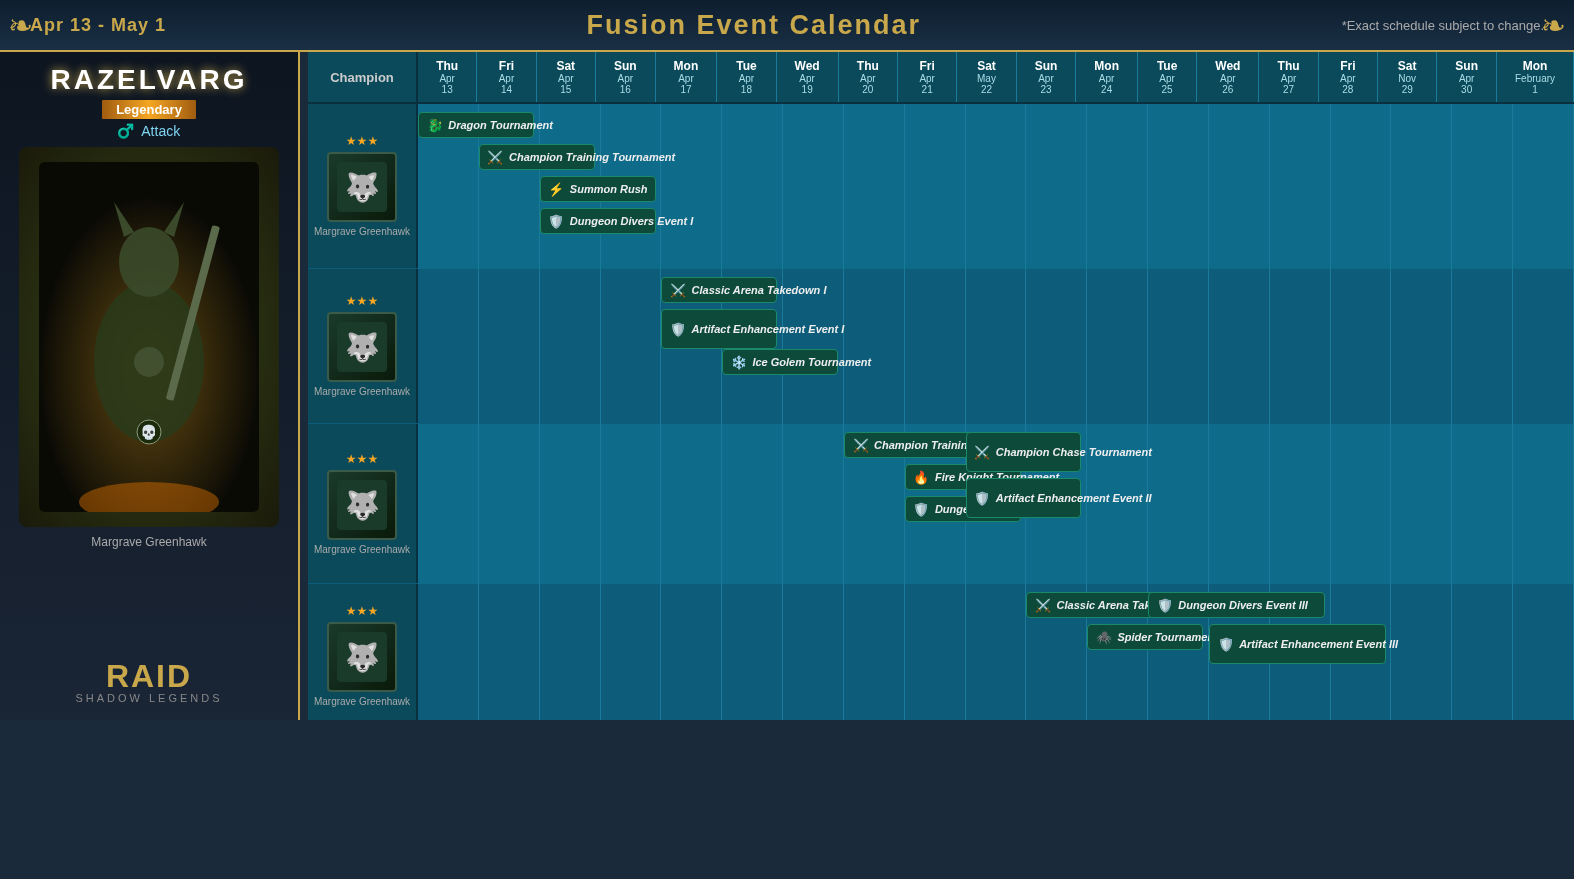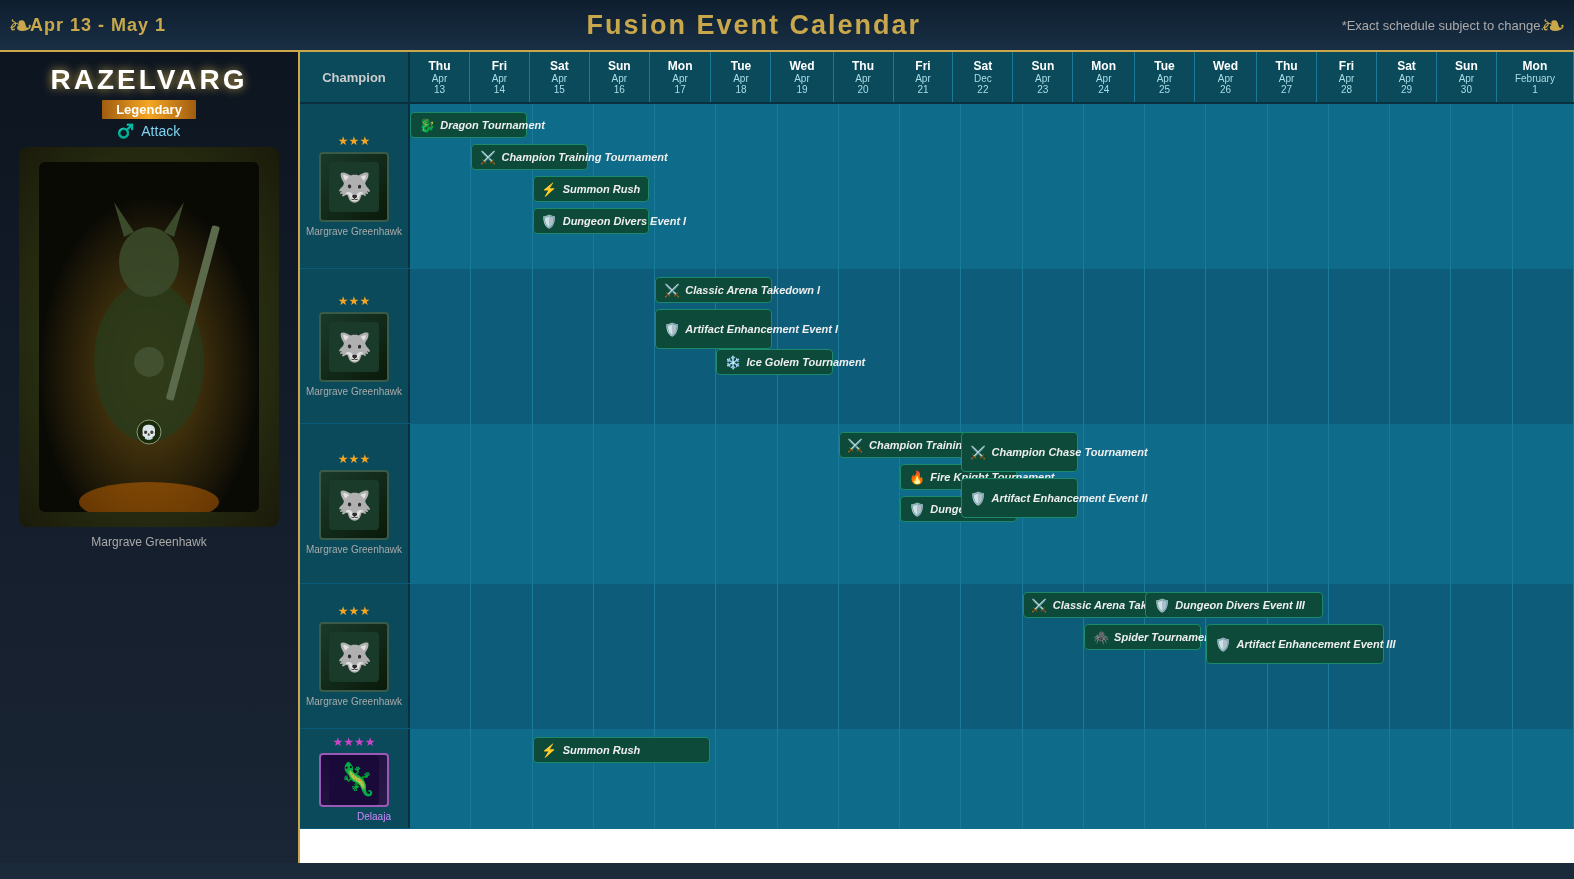--- a/index.html
+++ b/index.html
@@ -45,21 +45,22 @@
       color: #c8a84b;
       font-size: 30px;
       position: absolute;
     }
     .header-ornament-left { left: 8px; }
     .header-ornament-right { right: 8px; }
 
     
     .main {
       display: flex;
-      height: 811px;
+      height: 668px;
+      gap: 8px;
     }
 
     
     .left-panel {
       width: 300px;
       min-width: 300px;
       background: linear-gradient(180deg, #0d1520 0%, #1a2535 100%);
       position: relative;
       display: flex;
       flex-direction: column;
@@ -325,20 +326,24 @@
         <circle cx="110" cy="200" r="15" fill="#4a5a3a" opacity="0.7"></circle>
 
         <circle cx="110" cy="270" r="12" fill="#1a2a0a" stroke="#8a9a7a" stroke-width="1"></circle>
         <text x="110" y="275" text-anchor="middle" fill="#8a9a7a" font-size="14">💀</text>
 
         <ellipse cx="110" cy="340" rx="70" ry="20" fill="#f57c00" opacity="0.4"></ellipse>
       </svg>
     </div>
     <div style="margin-top: 8px; font-size: 12px; color: #aaa; text-align: center;">Margrave Greenhawk</div>
 
+    <div class="raid-logo">
+      <div class="raid-logo-text">RAID</div>
+      <div class="raid-logo-sub">SHADOW LEGENDS</div>
+    </div>
   </div>
 
   <div class="calendar-area">
     <div class="calendar-wrapper">
 
       <div class="cal-header-row">
         <div class="col-champion">Champion</div>
 
         <div id="day-headers" style="display: flex; flex: 1;">
             <div class="col-day">
@@ -372,21 +377,21 @@
             <div class="col-day">
               <span class="day-name">Thu</span>
               <span class="date-label">Apr 20</span>
             </div>
             <div class="col-day">
               <span class="day-name">Fri</span>
               <span class="date-label">Apr 21</span>
             </div>
             <div class="col-day">
               <span class="day-name">Sat</span>
-              <span class="date-label">Dec 22</span>
+              <span class="date-label">May 22</span>
             </div>
             <div class="col-day">
               <span class="day-name">Sun</span>
               <span class="date-label">Apr 23</span>
             </div>
             <div class="col-day">
               <span class="day-name">Mon</span>
               <span class="date-label">Apr 24</span>
             </div>
             <div class="col-day">
@@ -400,21 +405,21 @@
             <div class="col-day">
               <span class="day-name">Thu</span>
               <span class="date-label">Apr 27</span>
             </div>
             <div class="col-day">
               <span class="day-name">Fri</span>
               <span class="date-label">Apr 28</span>
             </div>
             <div class="col-day">
               <span class="day-name">Sat</span>
-              <span class="date-label">Apr 29</span>
+              <span class="date-label">Nov 29</span>
             </div>
             <div class="col-day">
               <span class="day-name">Sun</span>
               <span class="date-label">Apr 30</span>
             </div>
             <div class="col-day">
               <span class="day-name">Mon</span>
               <span class="date-label">February 1</span>
             </div>
           </div>

